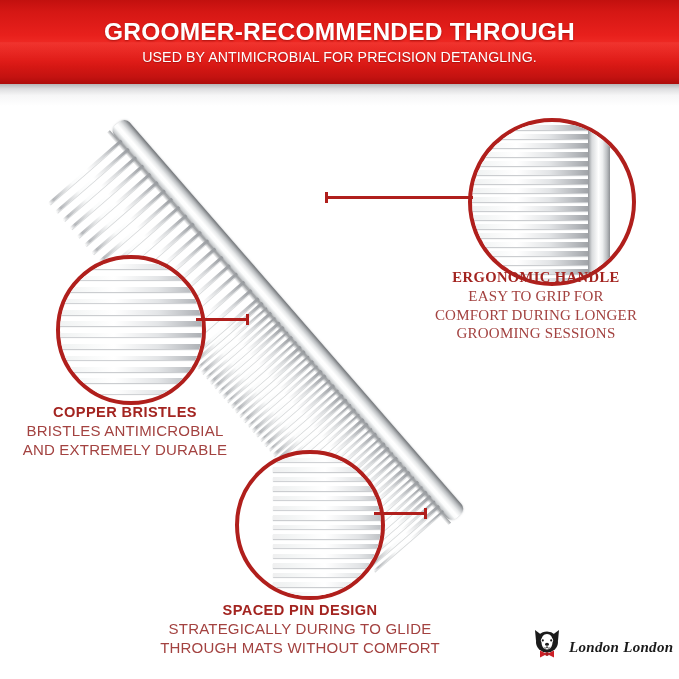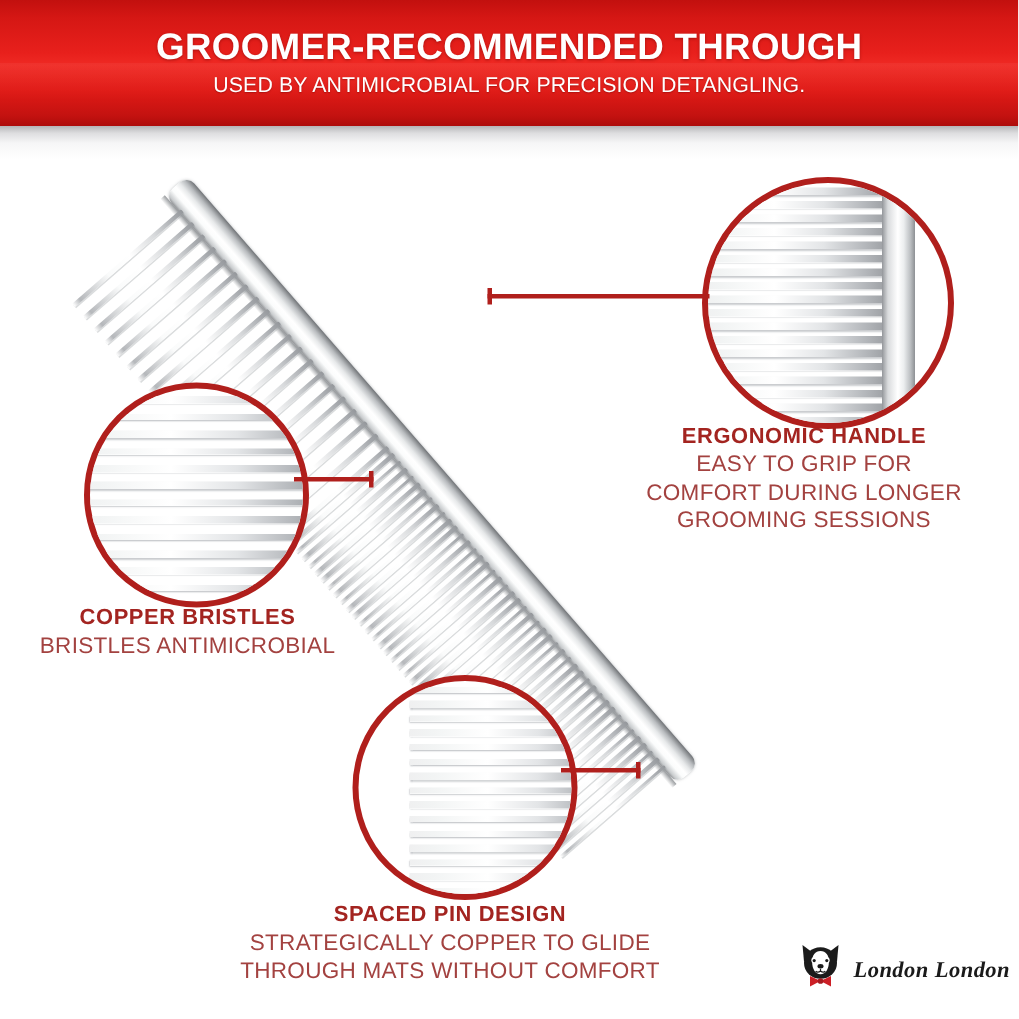--- a/index.html
+++ b/index.html
@@ -347,21 +347,21 @@
         <div class="zline" style="top: 129px; left: -6px; width: 126px; height: 5px;"></div>
         <div class="zline" style="top: 138px; left: -6px; width: 126px; height: 5px;"></div>
         <div class="zline" style="top: 147px; left: -6px; width: 126px; height: 5px;"></div>
         <div class="zline" style="top: 156px; left: -6px; width: 126px; height: 5px;"></div>
         <div class="zbar" style="left: 116px; top: 0px; width: 22px; height: 100%;"></div>
       </div>
   </div>
   <div class="connector" style="left:325px; top:196px; width:148px;"></div>
   <div class="connector-cap" style="left:325px; top:192px;"></div>
 
-  <div class="feature" style="left:420px; top:283px; width:232px;">
+  <div class="feature" style="left:420px; top:269px; width:232px;font-family:Liberation Serif, serif;">
     <div class="feature-title">ERGONOMIC HANDLE</div>
     <div class="feature-line">EASY TO GRIP FOR</div>
     <div class="feature-line">COMFORT DURING LONGER</div>
     <div class="feature-line">GROOMING SESSIONS</div>
   </div>
 
   <div class="callout" id="callout-bristles" style="left:56px; top:255px; width:142px; height:142px;">
     <div class="callout-inner" id="zoom-bristles">
         <div class="zline" style="top: 5.4px; left: -14px; width: 170px; height: 4.6px;"></div>
         <div class="zline" style="top: 16.8px; left: -14px; width: 170px; height: 4.6px;"></div>
@@ -376,20 +376,21 @@
         <div class="zline" style="top: 119.4px; left: -14px; width: 170px; height: 4.6px;"></div>
         <div class="zline" style="top: 130.8px; left: -14px; width: 170px; height: 4.6px;"></div>
       </div>
   </div>
   <div class="connector" style="left:196px; top:318px; width:53px;"></div>
   <div class="connector-cap" style="left:246px; top:314px;"></div>
 
   <div class="feature" style="left:0px; top:404px; width:250px;">
     <div class="feature-title">COPPER BRISTLES</div>
     <div class="feature-line">BRISTLES ANTIMICROBIAL</div>
+    <div class="feature-line">AND EXTREMELY DURABLE</div>
   </div>
 
   <div class="callout" id="callout-pins" style="left:235px; top:450px; width:142px; height:142px;">
     <div class="callout-inner" id="zoom-pins">
         <div class="zline" style="top: 3.6px; left: 34px; width: 130px; height: 4.4px;"></div>
         <div class="zline" style="top: 13.2px; left: 34px; width: 130px; height: 4.4px;"></div>
         <div class="zline" style="top: 22.8px; left: 34px; width: 130px; height: 4.4px;"></div>
         <div class="zline" style="top: 32.4px; left: 34px; width: 130px; height: 4.4px;"></div>
         <div class="zline" style="top: 42px; left: 34px; width: 130px; height: 4.4px;"></div>
         <div class="zline" style="top: 51.6px; left: 34px; width: 130px; height: 4.4px;"></div>
@@ -402,21 +403,21 @@
         <div class="zline" style="top: 118.8px; left: 34px; width: 130px; height: 4.4px;"></div>
         <div class="zline" style="top: 128.4px; left: 34px; width: 130px; height: 4.4px;"></div>
         <div class="zline" style="top: 138px; left: 34px; width: 130px; height: 4.4px;"></div>
       </div>
   </div>
   <div class="connector" style="left:374px; top:512px; width:53px;"></div>
   <div class="connector-cap" style="left:424px; top:508px;"></div>
 
   <div class="feature" style="left:160px; top:602px; width:280px;">
     <div class="feature-title">SPACED PIN DESIGN</div>
-    <div class="feature-line">STRATEGICALLY COPPER TO GLIDE</div>
+    <div class="feature-line">STRATEGICALLY DURING TO GLIDE</div>
     <div class="feature-line">THROUGH MATS WITHOUT COMFORT</div>
   </div>
 
   <div class="brand" style="left:532px; top:628px;">
     <span>
       <svg width="30" height="34" viewBox="0 0 30 34" aria-hidden="true">
 
         <path d="M4 13 L3 2 L11 8 Z" fill="#1b1b1b"></path>
         <path d="M26 13 L27 2 L19 8 Z" fill="#1b1b1b"></path>
 

